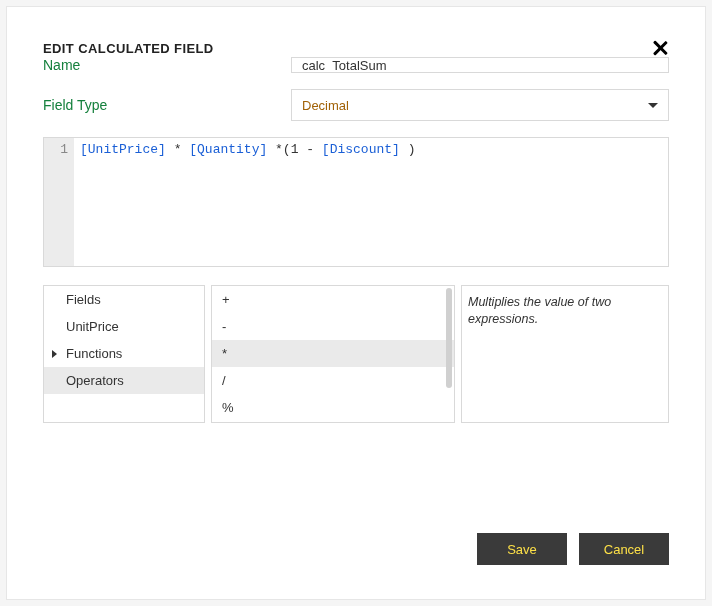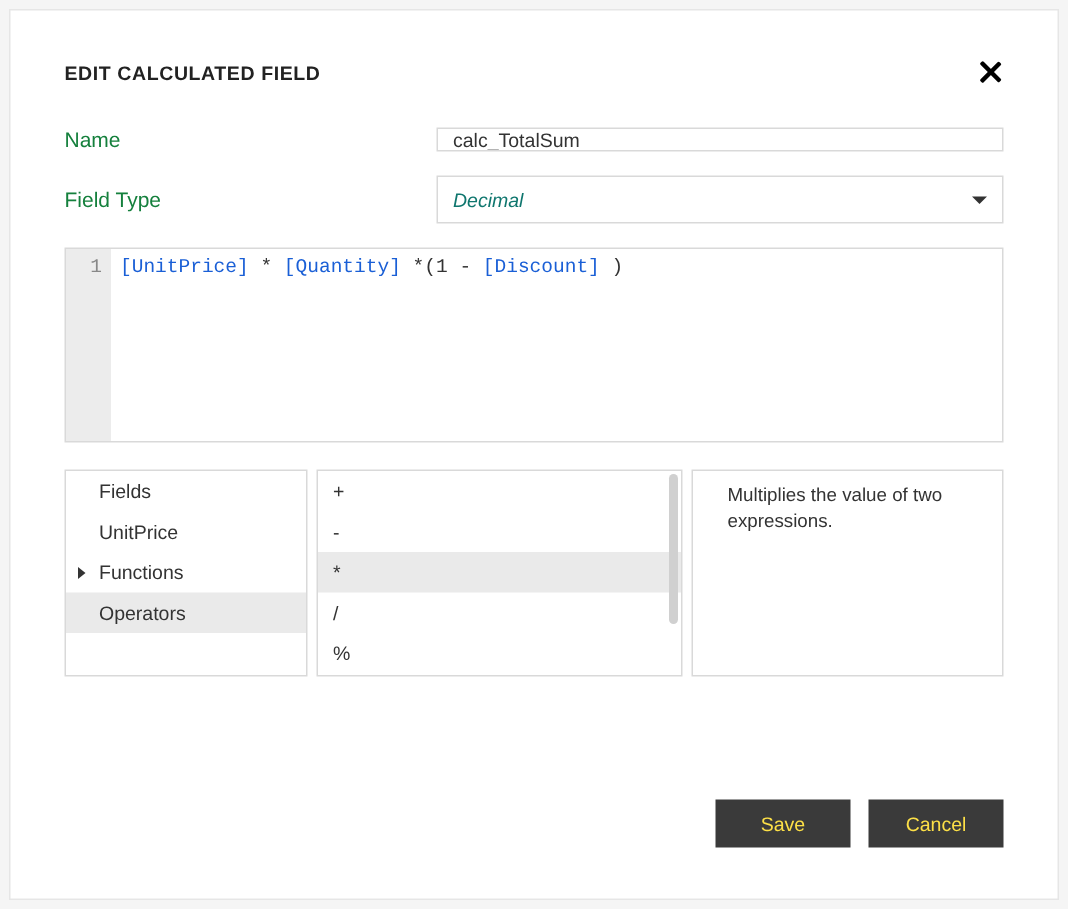--- a/index.html
+++ b/index.html
@@ -18,21 +18,20 @@
     left: 6px; top: 6px;
     width: 700px; height: 594px;
     background: #fff;
     border: 1px solid #e6e6e6;
     padding: 32px 36px;
   }
   .header {
     display: flex;
     justify-content: space-between;
     align-items: center;
-    margin-bottom: 28px;
   }
   .title {
     font-size: 13px;
     font-weight: 700;
     letter-spacing: 0.4px;
   }
   .close-x {
     width: 18px; height: 18px;
     cursor: pointer;
     position: relative;
@@ -72,21 +71,21 @@
     flex: 1;
     height: 32px;
     border: 1px solid #d9d9d9;
     display: flex;
     align-items: center;
     padding: 0 10px;
     cursor: pointer;
     position: relative;
     background: #fff;
   }
-  .select-wrap .value { flex: 1; font-size: 13px; color: #0f766e; font-style: italic; }
+  .select-wrap .value { flex: 1; font-size: 13px; color: #a16207; }
   .caret {
     width: 0; height: 0;
     border-left: 5px solid transparent;
     border-right: 5px solid transparent;
     border-top: 5px solid #333;
   }
 
   .editor {
     margin-top: 4px;
     height: 130px;
@@ -119,21 +118,21 @@
     height: 138px;
   }
   .panel {
     border: 1px solid #d9d9d9;
     background: #fff;
     overflow: hidden;
     position: relative;
   }
   .panel.categories { width: 162px; }
   .panel.items { width: 244px; }
-  .panel.desc { flex: 1; padding: 8px 23px; font-size: 12.5px; color: #333; line-height: 1.35; }
+  .panel.desc { flex: 1; padding: 8px 6px; font-size: 12.5px; color: #333; line-height: 1.35; font-style: italic; }
   .list-item {
     height: 27px;
     display: flex;
     align-items: center;
     padding: 0 10px 0 22px;
     font-size: 13px;
     color: #333;
     cursor: pointer;
     position: relative;
   }

